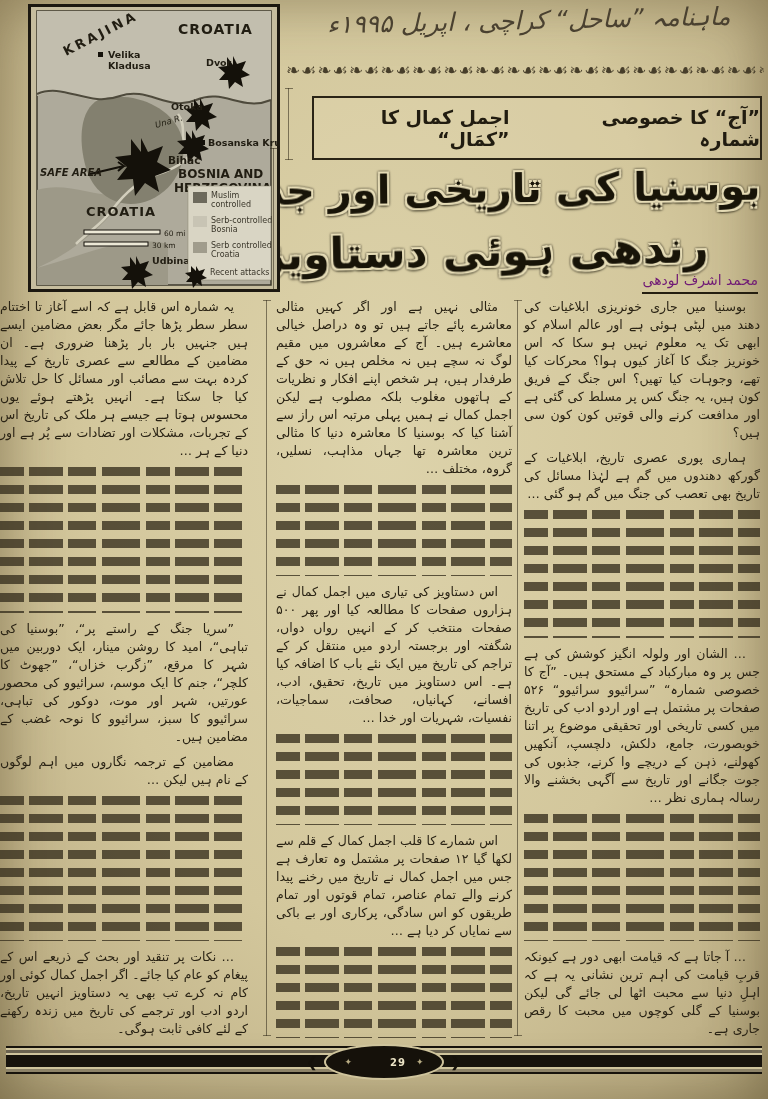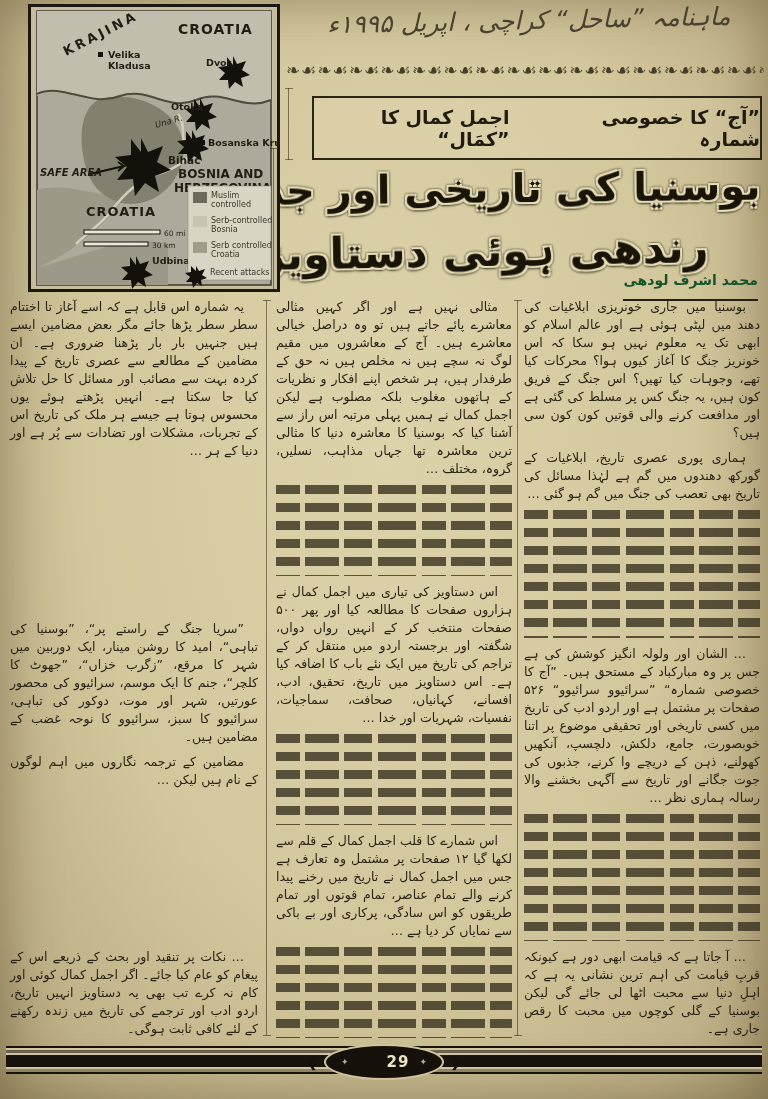--- a/index.html
+++ b/index.html
@@ -29,43 +29,43 @@
   
   .title-line{
     position:absolute;direction:rtl;font-weight:bold;color:#181408;white-space:nowrap;
     text-shadow:-2px -2px 0 #e6dcb6, 2px -2px 0 #e6dcb6, -2px 2px 0 #e6dcb6, 2px 2px 0 #e6dcb6,
                  0 3px 2px rgba(30,25,10,.35);
     filter:drop-shadow(0 0 1px #181408);
   }
   .title1{right:8px;top:166px;font-size:40px;transform:rotate(-.6deg);}
   .title2{right:60px;top:226px;font-size:43px;transform:rotate(-1deg);}
   .byline{
-    position:absolute;right:10px;top:272px;direction:rtl;font-size:14px;font-weight:bold;
-    color:#14532d;border-bottom:2px solid #241e10;padding-bottom:11px;
+    position:absolute;right:10px;top:272px;direction:rtl;font-size:14px;font-weight:normal;
+    color:#701a75;border-bottom:2px solid #241e10;padding-bottom:4px;
   }
   
   .map-wrap{position:absolute;left:28px;top:4px;width:252px;height:288px;}
   
   .vdiv{position:absolute;width:1px;background:rgba(45,38,22,.55);}
   .vdiv::before,.vdiv::after{content:"";position:absolute;left:-3px;width:8px;height:1px;background:rgba(45,38,22,.55);}
   .vdiv::before{top:0;} .vdiv::after{bottom:0;}
   .vdiv-a{left:266px;top:300px;height:736px;}
   .vdiv-b{left:517px;top:300px;height:736px;}
   .vdiv-c{left:288px;top:88px;height:72px;}
   .vdiv-d{left:273px;top:148px;height:142px;}
   
   .col{
     position:absolute;top:298px;height:740px;width:236px;
     direction:rtl;display:flex;flex-direction:column;gap:7px;
     font-size:12.5px;line-height:18px;text-align:justify;color:#2b2415;
   }
   .col p{margin:0;text-indent:14px;}
   .col-right{right:8px;}
   .col-mid{left:276px;}
-  .col-left{left:10px;width:248px;align-items:flex-end;}
+  .col-left{left:0;width:248px;}
   .greek{
     flex:1 1 56px;min-height:34px;opacity:.8;
     background-image:repeating-linear-gradient(90deg,
       #3a3220 0 24px, transparent 24px 29px,
       #3a3220 29px 63px, transparent 63px 68px,
       #3a3220 68px 96px, transparent 96px 102px,
       #3a3220 102px 140px, transparent 140px 146px);
     -webkit-mask-image:repeating-linear-gradient(to bottom, #000 0 9px, transparent 9px 18px);
             mask-image:repeating-linear-gradient(to bottom, #000 0 9px, transparent 9px 18px);
   }
@@ -76,21 +76,21 @@
     background:linear-gradient(to bottom,
       #17130c 0 2px, #cfc49c 2px 4px, #6b6350 4px 7px, #cfc49c 7px 9px,
       #17130c 9px 21px, #cfc49c 21px 23px, #8d8368 23px 26px, #17130c 26px 28px,
       transparent 28px);
   }
   .page-oval{
     position:absolute;left:50%;top:-2px;transform:translateX(-50%);
     width:116px;height:32px;border-radius:50%;background:#15110a;
     border:2px solid #cfc49c;display:flex;align-items:center;justify-content:center;gap:10px;
   }
-  .page-num{color:#ece4c6;font-weight:bold;font-size:15px;letter-spacing:1px;margin-left:28px;}
+  .page-num{color:#ece4c6;font-weight:bold;font-size:10px;letter-spacing:1px;margin-left:28px;}
   .oval-orn{color:#b9ad84;font-size:9px;line-height:1;}
   .side-orn{position:absolute;top:8px;color:#15110a;font-size:14px;}
   .side-orn.l{left:50%;margin-left:-78px;}
   .side-orn.r{left:50%;margin-left:66px;}
 </style>
 </head>
 <body>
 
 <div class="handwritten">ماہنامہ ”ساحل“ کراچی ، اپریل ۱۹۹۵ء</div>
 

